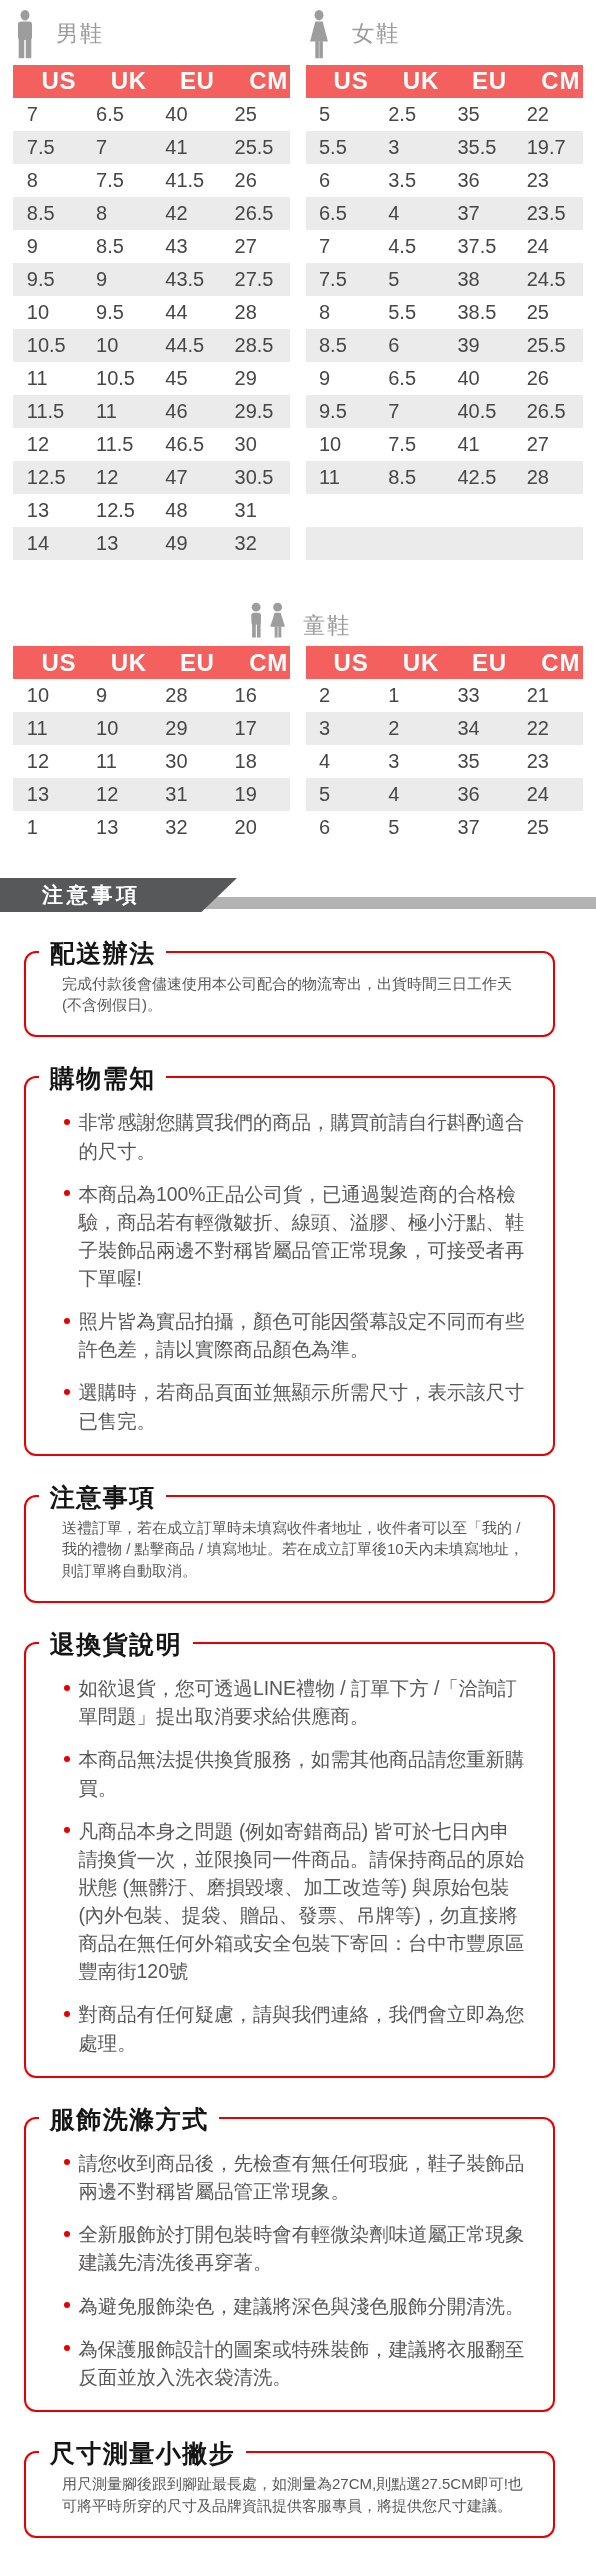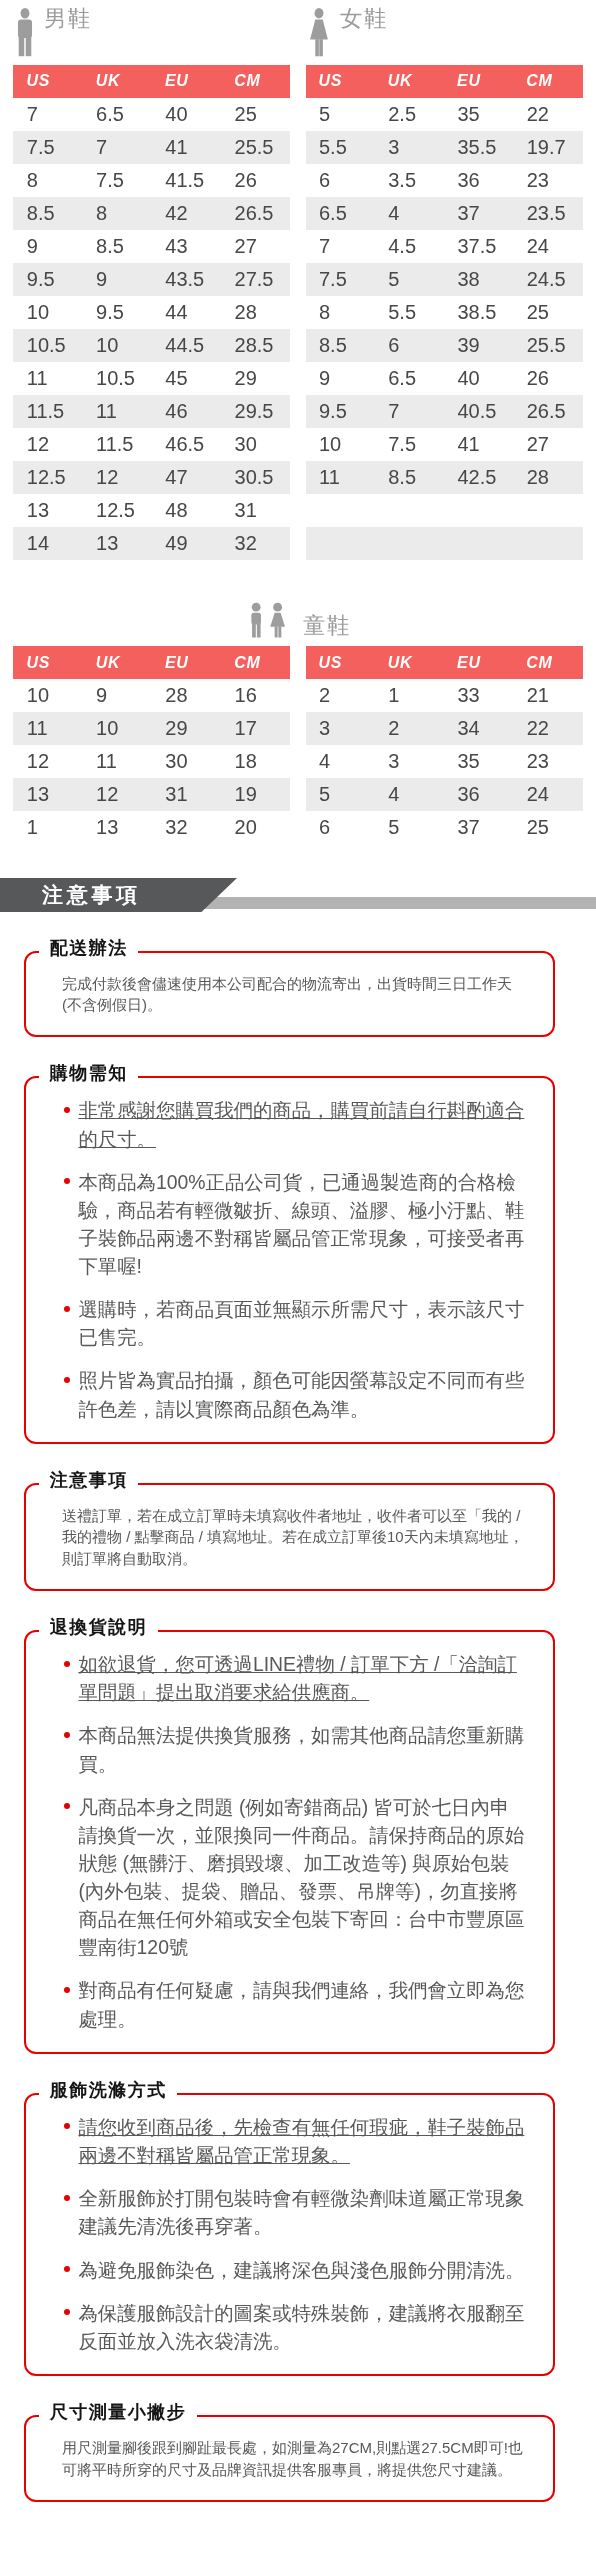--- a/index.html
+++ b/index.html
@@ -4,45 +4,45 @@
 <style>
   html,body{margin:0;padding:0;background:#fff;}
   body{
     width:596px;
     font-family:"Liberation Sans","DejaVu Sans",sans-serif;
     color:#595757;
   }
   
   .tables-row{display:flex;justify-content:space-between;padding:0 13.4px;}
   .size-block{width:277px;}
-  .table-label{display:flex;align-items:flex-start;gap:9px;height:54px;margin:7.5px 0 3px 1.5px;}
+  .table-label{display:flex;align-items:center;gap:21px;height:54px;margin:7.5px 0 3px 1.5px;}
   .label-text{color:#9b9b9b;font-size:22.4px;line-height:1;padding-bottom:1.5px;letter-spacing:1.5px;}
   .icon-fig{fill:#9d9d9d;}
   .thead{display:flex;background:#f4605d;height:33px;align-items:center;}
-  .th{flex:1;color:#fff;font-weight:bold;font-size:16px;padding-left:13px;letter-spacing:0.7px;font-style:italic;}
+  .th{flex:1;color:#fff;font-weight:bold;font-size:24px;padding-left:28px;letter-spacing:0.7px;}
   .trow{display:flex;height:33px;align-items:center;}
   .trow.alt{background:#ebebeb;}
   .td{flex:1;font-size:20px;font-weight:300;color:#474747;padding-left:13.4px;}
   .kids-title{display:flex;justify-content:center;align-items:flex-end;gap:12px;height:46px;margin-top:33px;margin-bottom:7.5px;font-family:Liberation Serif, serif;}
   
   .banner{position:relative;height:34px;margin-top:34px;}
   .banner-bar{position:absolute;left:179px;right:0;top:18.6px;height:12px;background:#b3b3b3;}
   .banner-flag{position:absolute;left:0;top:0;width:237px;height:34px;background:#57585a;
     clip-path:polygon(0 0,100% 0,85% 100%,0 100%);display:flex;align-items:center;}
   .banner-text{color:#fff;font-size:21px;font-weight:bold;letter-spacing:3.7px;padding-left:42px;}
   
   .notice-wrap{padding-bottom:18px;}
   .notice-box{position:relative;margin:39px 41px 0 24px;border:2.2px solid #e60000;border-radius:12px;
     padding:15px 28px 19.4px 36px;}
   .notice-title{position:absolute;top:-18px;left:13.4px;margin:0;background:#fff;padding:0 10.4px;
-    font-size:18px;font-weight:bold;color:#151515;letter-spacing:1.5px;line-height:1.45;white-space:nowrap;}
+    font-size:25px;font-weight:bold;color:#151515;letter-spacing:1.5px;line-height:1.45;white-space:nowrap;}
   .npara{margin:4.5px 0 0 0;font-size:15px;line-height:1.45;color:#595757;}
   .nlist{list-style:none;margin:3px 0 0 0;padding:0;}
   .nitem{position:relative;padding-left:16.4px;margin-top:15px;font-size:19.4px;line-height:1.45;color:#595757;}
-  .nitem:first-child{margin-top:3px;text-decoration:underline;}
+  .nitem:first-child{margin-top:15px;}
   .ndot{position:absolute;left:1.5px;top:10.4px;width:6px;height:6px;border-radius:50%;background:#e60000;}
 </style>
 </head>
 <body>
 
 <div class="tables-row">
   <div class="size-block">
     <div class="table-label">
       <svg class="icon-fig" width="20" height="49" viewBox="0 0 27 66">
         <ellipse cx="13.5" cy="7" rx="6" ry="7"></ellipse>
@@ -358,22 +358,22 @@
 <div class="notice-wrap">
     <section class="notice-box">
       <h2 class="notice-title">配送辦法</h2>
       <p class="npara">完成付款後會儘速使用本公司配合的物流寄出，出貨時間三日工作天(不含例假日)。</p>
     </section>
     <section class="notice-box">
       <h2 class="notice-title">購物需知</h2>
       <ul class="nlist">
         <li class="nitem"><span class="ndot"></span><span>非常感謝您購買我們的商品，購買前請自行斟酌適合的尺寸。</span></li>
         <li class="nitem"><span class="ndot"></span><span>本商品為100%正品公司貨，已通過製造商的合格檢驗，商品若有輕微皺折、線頭、溢膠、極小汙點、鞋子裝飾品兩邊不對稱皆屬品管正常現象，可接受者再下單喔!</span></li>
+        <li class="nitem"><span class="ndot"></span><span>照片皆為實品拍攝，顏色可能因螢幕設定不同而有些許色差，請以實際商品顏色為準。</span></li>
         <li class="nitem"><span class="ndot"></span><span>選購時，若商品頁面並無顯示所需尺寸，表示該尺寸已售完。</span></li>
-        <li class="nitem"><span class="ndot"></span><span>照片皆為實品拍攝，顏色可能因螢幕設定不同而有些許色差，請以實際商品顏色為準。</span></li>
       </ul>
     </section>
     <section class="notice-box">
       <h2 class="notice-title">注意事項</h2>
       <p class="npara">送禮訂單，若在成立訂單時未填寫收件者地址，收件者可以至「我的 / 我的禮物 / 點擊商品 / 填寫地址。若在成立訂單後10天內未填寫地址，則訂單將自動取消。</p>
     </section>
     <section class="notice-box">
       <h2 class="notice-title">退換貨說明</h2>
       <ul class="nlist">
         <li class="nitem"><span class="ndot"></span><span>如欲退貨，您可透過LINE禮物 / 訂單下方 /「洽詢訂單問題」提出取消要求給供應商。</span></li>

